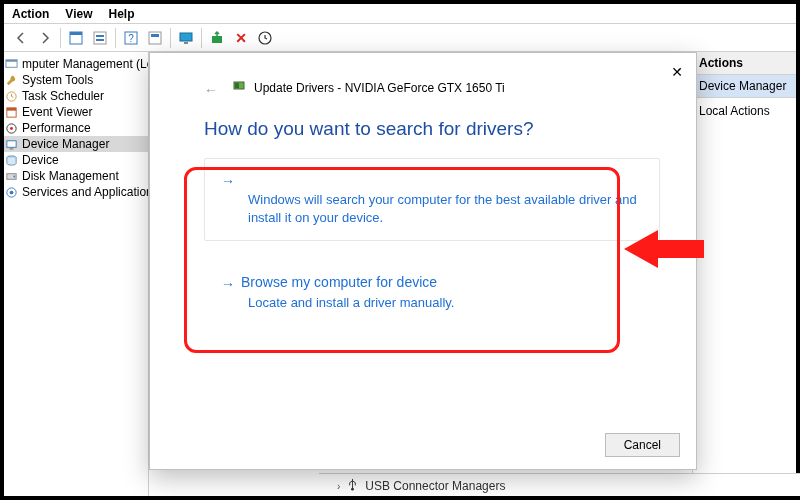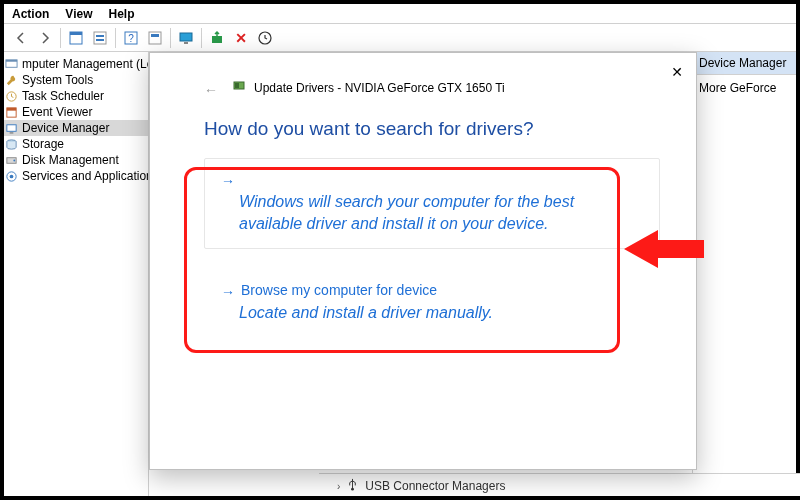--- a/index.html
+++ b/index.html
@@ -36,21 +36,21 @@
   .dialog { position:absolute; left:145px; top:48px; width:548px; height:418px; background:#fff; box-shadow: 0 8px 24px rgba(0,0,0,0.25); border:1px solid #bfbfbf; z-index:10;}
   .dialog .close { position:absolute; right:6px; top:6px; width:26px; height:26px; display:flex; align-items:center; justify-content:center; font-size:14px; cursor:pointer;}
   .dialog .dtop { padding:26px 36px 0 36px; }
   .dialog .dtitle { display:flex; align-items:center; gap:8px; font-size:12px; margin-left:18px;}
   .dialog .back { color:#999; margin-right:6px; font-size:14px;}
   .dialog .heading { color:#1e4ea3; font-size:19px; margin:22px 0 18px 18px; }
   .options { margin-left:18px; }
   .opt { border:1px solid #e6e6e6; padding:12px 16px 14px 16px; margin-bottom:20px; border-radius:2px; cursor:pointer; }
   .opt .arrow { color:#1e6fd6; margin-right:6px; }
   .opt .ottl { color:#1e6fd6; font-size:14px; display:flex; align-items:center; }
-  .opt .odesc { color:#1e6fd6; font-size:16px; margin-top:4px; margin-left:18px; line-height:1.35; max-width:400px;font-style:italic;}
+  .opt .odesc { color:#1e6fd6; font-size:13px; margin-top:4px; margin-left:27px; line-height:1.35; max-width:400px;}
   .opt.second { border-color: transparent; }
 
   .cancel { position:absolute; right:16px; bottom:12px; padding:4px 18px; font-size:12px; background:#efefef; border:1px solid #bcbcbc; cursor:pointer;}
 
   
   .redbox { position:absolute; border:3px solid #fd1a17; border-radius:12px; z-index:20; pointer-events:none;}
   
   .redarrow { position:absolute; z-index:21; pointer-events:none;}
 
   
@@ -160,37 +160,46 @@
       </div>
       <div class="row indent2">
         <span class="ico">
             <svg viewBox="0 0 14 14">
               <rect x="2" y="2" width="10" height="10" fill="#fff" stroke="#c05a2a"></rect>
               <rect x="2" y="2" width="10" height="3" fill="#c05a2a"></rect>
             </svg>
           </span>
         <span>Event Viewer</span>
       </div>
+      <div class="row indent2">
+        <span class="ico">
+            <svg viewBox="0 0 14 14">
+              <circle cx="7" cy="7" r="5" fill="#fff" stroke="#333"></circle>
+              <circle cx="7" cy="7" r="1.5" fill="#d22"></circle>
+            </svg>
+          </span>
+        <span>Performance</span>
+      </div>
       <div class="row indent2 sel">
         <span class="ico">
             <svg viewBox="0 0 14 14">
               <rect x="2" y="3" width="10" height="7" fill="#fff" stroke="#3a7abf"></rect>
               <rect x="5" y="11" width="4" height="1.5" fill="#888"></rect>
             </svg>
           </span>
         <span>Device Manager</span>
       </div>
       <div class="row indent1">
         <span class="ico">
             <svg viewBox="0 0 14 14">
               <ellipse cx="7" cy="4" rx="5" ry="2" fill="#b8d4e8" stroke="#6a8fb5"></ellipse>
               <path d="M2 4v6a5 2 0 0010 0V4" fill="#d8e8f4" stroke="#6a8fb5"></path>
             </svg>
           </span>
-        <span>Storage</span>
+        <span>Device</span>
       </div>
       <div class="row indent2">
         <span class="ico">
             <svg viewBox="0 0 14 14">
               <rect x="2" y="4" width="10" height="6" fill="#d8d8d8" stroke="#888"></rect>
               <circle cx="10" cy="7" r="1" fill="#3a7abf"></circle>
             </svg>
           </span>
         <span>Disk Management</span>
       </div>
@@ -210,22 +219,23 @@
         <span class="chev">›</span>
         <span><svg width="13" height="13" viewBox="0 0 14 14">
               <path d="M7 1v10M7 3l-3 2v3M7 3l3 2v3" stroke="#333" fill="none"></path>
               <circle cx="7" cy="12" r="1.5" fill="#333"></circle>
             </svg></span>
         <span>USB Connector Managers</span>
       </div>
     </div>
 
     <div class="right">
+      <div class="hdr">Actions</div>
       <div class="sel">Device Manager</div>
-      <div class="act">More GeForce</div>
+      <div class="act">Local Actions</div>
     </div>
   </div>
 
   <div class="dialog">
     <div class="close">✕</div>
     <div class="dtop">
       <div class="dtitle">
         <span class="back">←</span>
         <span><svg width="14" height="14" viewBox="0 0 14 14">
               <rect x="2" y="3" width="10" height="7" fill="#6aa84f" stroke="#3a6a2f"></rect>
@@ -243,20 +253,21 @@
         </div>
         <div class="opt second">
           <div class="ottl">
               <span class="arrow">→</span>
               <span>Browse my computer for device</span>
             </div>
           <div class="odesc">Locate and install a driver manually.</div>
         </div>
       </div>
     </div>
+    <button class="cancel">Cancel</button>
   </div>
 
   <div class="redbox" style="left:180px; top:163px; width:436px; height:186px;"></div>
 
   <div class="redarrow" style="left:620px; top:222px;">
     <svg width="80" height="46" viewBox="0 0 80 46">
       <polygon points="0,23 34,4 34,14 80,14 80,32 34,32 34,42" fill="#fd1a17"></polygon>
     </svg>
   </div>
 

